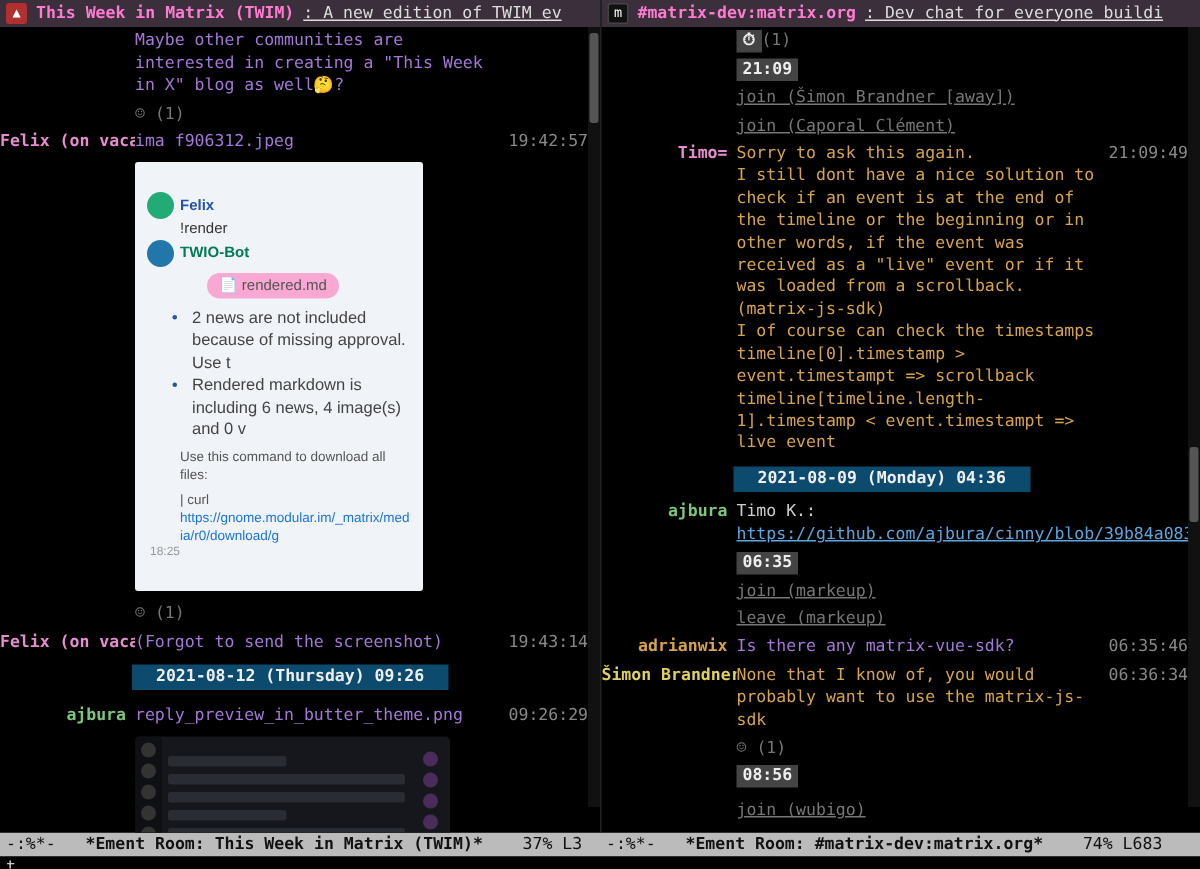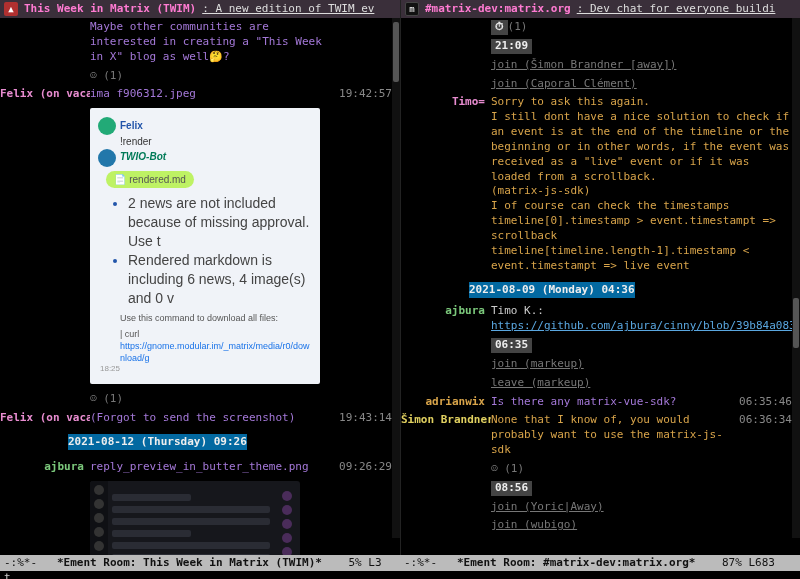--- a/index.html
+++ b/index.html
@@ -36,44 +36,44 @@
   .nick.c-pink   { color: #e88cd0; }
   .nick.c-green  { color: #7bc87b; }
   .nick.c-orange { color: #d8a44a; }
   .nick.c-yellow { color: #e0d060; }
   .msg { flex: 1; color: #ccc; word-wrap: break-word; }
   .msg.purple { color: #a478d8; }
   .msg.dim    { color: #777; text-decoration: underline; }
   .msg.orange { color: #d8a44a; }
   .ts  { flex: none; width: 58px; text-align: right; color: #888; padding-left: 4px; }
   .date-sep {
-    display: inline-block; background: #0369a1; color: #eee;
-    padding: 1px 0; margin: 6px 0 4px 68px; font-weight: bold;
+    display: inline-block; background: #0c4a6e; color: #eee;
+    padding: 1px 16px; margin: 6px 0 4px 88px; font-weight: bold;
   }
   .time-chip {
     display: inline-block; background: #444; color: #eee;
     padding: 0 4px; font-weight: bold;
   }
   a.link { color: #5aa7e0; text-decoration: underline; }
   .img-holder {
-    width: 230px; background: #f0f3f8; color: #333;
-    border-radius: 2px; margin: 2px 0 4px 0; padding: 9px 8px;
+    width: 192px; background: #f0f3f8; color: #333;
+    border-radius: 2px; margin: 2px 0 4px 0; padding: 20px 8px;
     font-family: sans-serif; font-size: 10px; line-height: 1.35;
   }
   .img-holder .av {
     width: 18px; height: 18px; border-radius: 50%;
     display: inline-block; vertical-align: middle;
   }
   .img-holder .nm { font-weight: bold; color: #2255aa; margin-left:4px; }
-  .img-holder .bot { color: #007a57; font-style: italic; }
+  .img-holder .bot { color: #007a57; }
   .img-holder .file {
-    display:inline-block; background:#bef264; border-radius:10px;
-    padding:2px 8px; margin:4px 0 6px 8px; color:#555;
-  }
-  .img-holder ul { margin-left: 30px; font-size:14px; color:#444; }
+    display:inline-block; background:#f9a8d4; border-radius:10px;
+    padding:2px 8px; margin:4px 0 6px 40px; color:#555;
+  }
+  .img-holder ul { margin-left: 30px; font-size:11px; color:#444; }
   .img-holder ul li::marker { color:#2255aa; }
   .img-holder .cmd { margin:4px 0 0 22px; font-size:9px; color:#555; }
   .img-holder .cmd .url { color:#1a73e8; }
   .dark-shot {
     width:210px; height:130px; background:#16171c;
     border-radius:3px; margin:2px 0 4px 0; position:relative; overflow:hidden;
   }
   .dark-shot .side { position:absolute; left:0; top:0; bottom:0; width:18px; background:#0f1014; }
   .dark-shot .side span{ display:block; width:10px; height:10px; margin:4px auto; border-radius:50%; background:#333; }
   .dark-shot .list { position:absolute; left:22px; top:8px; right:30px; }
@@ -219,20 +219,21 @@
         <div class="ts"></div>
         </div>
         <div class="row">
         <div class="nick "></div>
         <div class="msg dim">join (Caporal Clément)</div>
         <div class="ts"></div>
         </div>
         <div class="row">
         <div class="nick c-pink b">Timo=</div>
         <div class="msg orange">Sorry to ask this again.<br>I still dont have a nice solution to check if an event is at the end of the timeline or the beginning or in other words, if the event was received as a "live" event or if it was loaded from a scrollback.<br>(matrix-js-sdk)<br>I of course can check the timestamps<br>timeline[0].timestamp &gt; event.timestampt =&gt; scrollback<br>timeline[timeline.length-1].timestamp &lt; event.timestampt =&gt; live event</div>
+        <div class="ts">21:09:49</div>
         </div>
         <div><span class="date-sep">2021-08-09 (Monday) 04:36</span></div>
         <div class="row">
         <div class="nick c-green b">ajbura</div>
         <div class="msg">Timo K.:<br><a class="link">https://github.com/ajbura/cinny/blob/39b84a083d002deaa8f86689f97dbb887c27ffc0/src/client/state/RoomTimeline.js#L137</a></div>
         </div>
         <div class="row">
           <div class="nick"></div>
           <div class="msg"><span class="time-chip">06:35</span></div>
         </div>
@@ -259,40 +260,39 @@
         <div class="row">
           <div class="nick"></div>
           <div class="msg face">☺ <span>(1)</span></div>
         </div>
         <div class="row">
           <div class="nick"></div>
           <div class="msg"><span class="time-chip">08:56</span></div>
         </div>
         <div class="row">
         <div class="nick "></div>
-        <div class="msg dim">join (Yoric|Away)</div>
         <div class="ts"></div>
         </div>
         <div class="row">
         <div class="nick "></div>
         <div class="msg dim">join (wubigo)</div>
         <div class="ts"></div>
         </div>
       </div>
     <div class="sb" style="height:520px">
       <div class="sb-thumb" style="top:280px; height:50px"></div>
     </div>
   </div>
 </div>
 
 <div class="modeline">
   <div class="half">
     <span>-:%*-</span>
     &nbsp;&nbsp;<b>*Ement Room: This Week in Matrix (TWIM)*</b>
-    &nbsp;&nbsp;&nbsp;<span>5% L3</span>
+    &nbsp;&nbsp;&nbsp;<span>37% L3</span>
   </div>
   <div class="half">
     <span>-:%*-</span>
     &nbsp;&nbsp;<b>*Ement Room: #matrix-dev:matrix.org*</b>
-    &nbsp;&nbsp;&nbsp;<span>87% L683</span>
+    &nbsp;&nbsp;&nbsp;<span>74% L683</span>
   </div>
 </div>
 <div class="mini">t</div>
 
 </body></html>

